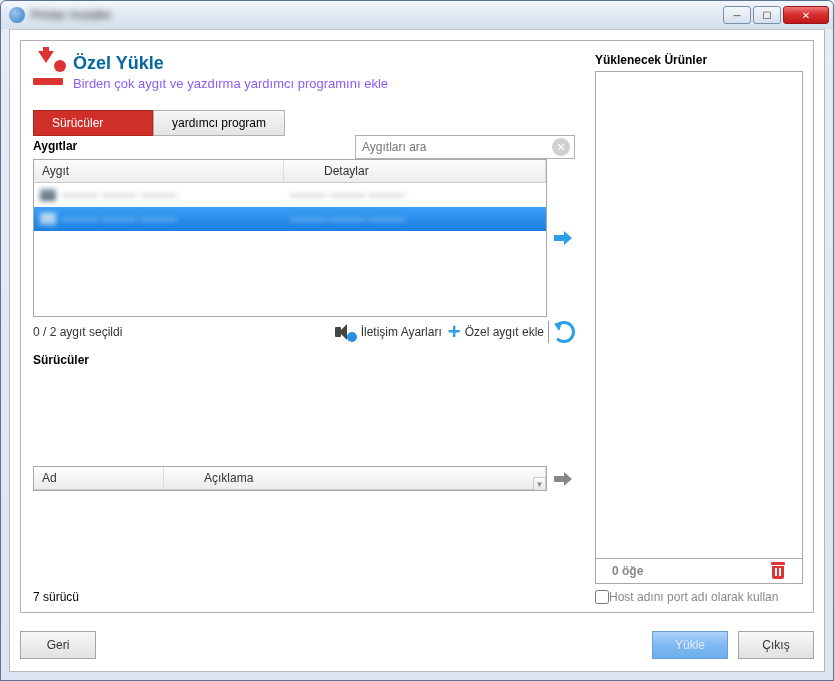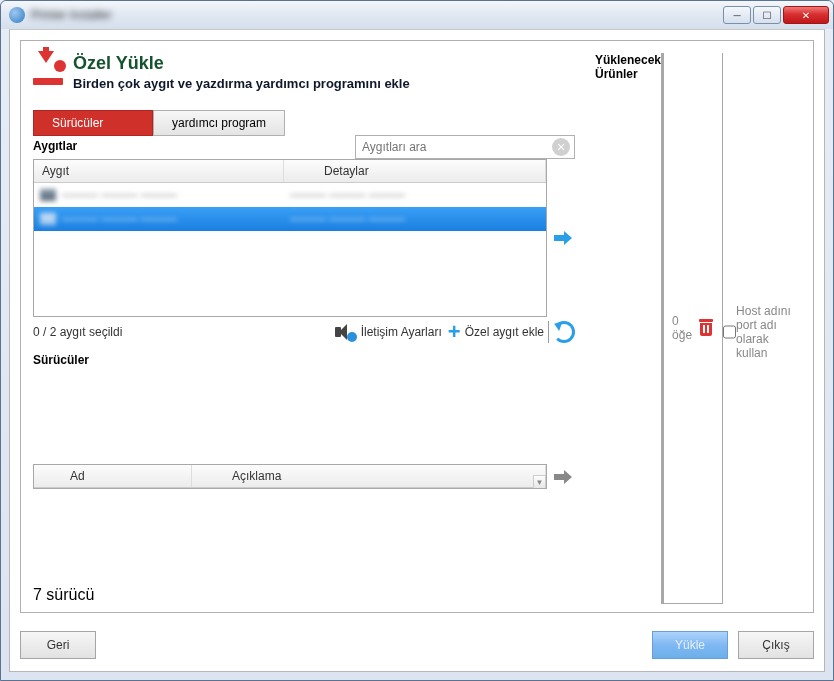--- a/index.html
+++ b/index.html
@@ -72,21 +72,21 @@
       flex: 1;
       padding: 12px 12px 8px 12px;
       display: flex;
       flex-direction: column;
       min-width: 0;
     }
     .right-col {
       width: 226px;
       padding: 12px 10px 8px 8px;
       display: flex;
-      flex-direction: row;
+      flex-direction: column;
     }
     
     .pkg-header { display: flex; align-items: flex-start; gap: 8px; margin-bottom: 10px; }
     .pkg-icon {
       width: 32px; height: 32px; position: relative; flex-shrink:0;
     }
     .pkg-icon .tray {
       position:absolute; bottom:0; left:0; width:30px; height:7px;
       background: #d33;
       border-radius: 1px;
@@ -100,22 +100,22 @@
     }
     .pkg-icon .arrow-stem {
       position:absolute; top:-6px; left:10px;
       width: 6px; height: 5px;
       background: #d33;
     }
     .pkg-icon .gear {
       position:absolute; top:7px; right:-1px; width:12px; height:12px;
       background: #d33; border-radius:50%;
     }
-    .pkg-title { font-size: 18px; font-weight: bold; color: #14532d; }
-    .pkg-sub { font-size: 13px; font-weight: bold; color: #0f172a; margin-top:2px;}
+    .pkg-title { font-size: 18px; font-weight: bold; color: #0369a1; }
+    .pkg-sub { font-size: 13px; font-weight: normal; color: #8b5cf6; margin-top:2px;}
     
     .tabs { display:flex; margin-top:8px; }
     .tab {
       padding: 5px 18px;
       border: 1px solid #b0b0b0;
       background: linear-gradient(180deg,#f6f6f6,#e4e4e4);
       font-size: 12px;
       cursor:pointer;
       position:relative; top:1px;
       min-width: 120px;
@@ -222,37 +222,37 @@
       align-self:center;
       width:24px; height:18px; margin: 0 0 0 4px;
       display:flex; align-items:center; justify-content:center;
     }
     .arrow-transfer svg { display:block; }
     
     .drivers-block { margin-top: 10px; display:flex; flex-direction:column; flex:1; min-height:0;}
     .drivers-table {
       border:1px solid #a8a8a8; flex:1; background:#fff; position:relative; overflow:hidden;
     }
-    .drivers-table .thead .th.c1 { width:130px;margin-left:28px; }
+    .drivers-table .thead .th.c1 { width:130px; }
     .drivers-rows { position:absolute; top:24px; left:0; right:14px; bottom:0; overflow:hidden;}
     .scrollbar-v {
       position:absolute; right:0; top:24px; bottom:0; width:14px;
       background:#f0f0f0; border-left:1px solid #ddd;
     }
     .sb-btn { height:14px; background:linear-gradient(180deg,#fdfdfd,#e6e6e6); border:1px solid #ccc; display:flex;align-items:center;justify-content:center;color:#888;font-size:8px;}
     .sb-btn.down { position:absolute; bottom:0; left:0; right:0;}
-    .driver-count { font-size:16px; margin-top:2px;}
+    .driver-count { font-size:12px; margin-top:2px;}
     
     .right-title { font-weight:bold; font-size:12px; margin-bottom:4px; }
     .right-list {
       flex:1; border:1px solid #a8a8a8; background:#fff; min-height:0;
     }
     .right-footer-row {
       border:1px solid #a8a8a8; border-top:none;
-      display:flex; align-items:center; padding:3px 8px; gap:6px;
+      display:flex; align-items:center; padding:3px 16px; gap:6px;font-weight:bold;
     }
     .right-footer-row .cnt { flex:1; color:#888; font-size:12px;}
     .trash {
       width:16px; height:18px; cursor:pointer;
       display:flex;flex-direction:column;align-items:center;
     }
     .trash .lid { width:14px; height:3px; background:#d33; border-radius:1px; margin-bottom:1px;}
     .trash .bin { width:12px; height:13px; background:#d33; border-radius:0 0 2px 2px; position:relative;}
     .trash .bin::before, .trash .bin::after {
       content:""; position:absolute; top:2px; width:2px; height:8px; background:#fff;

